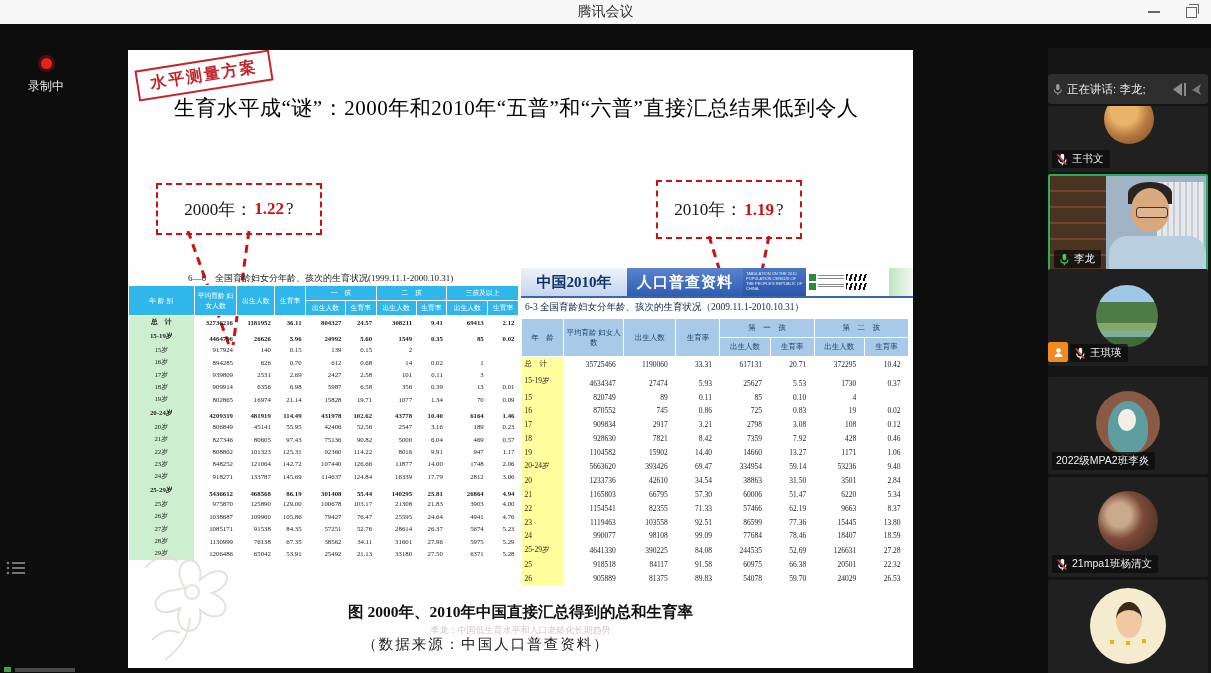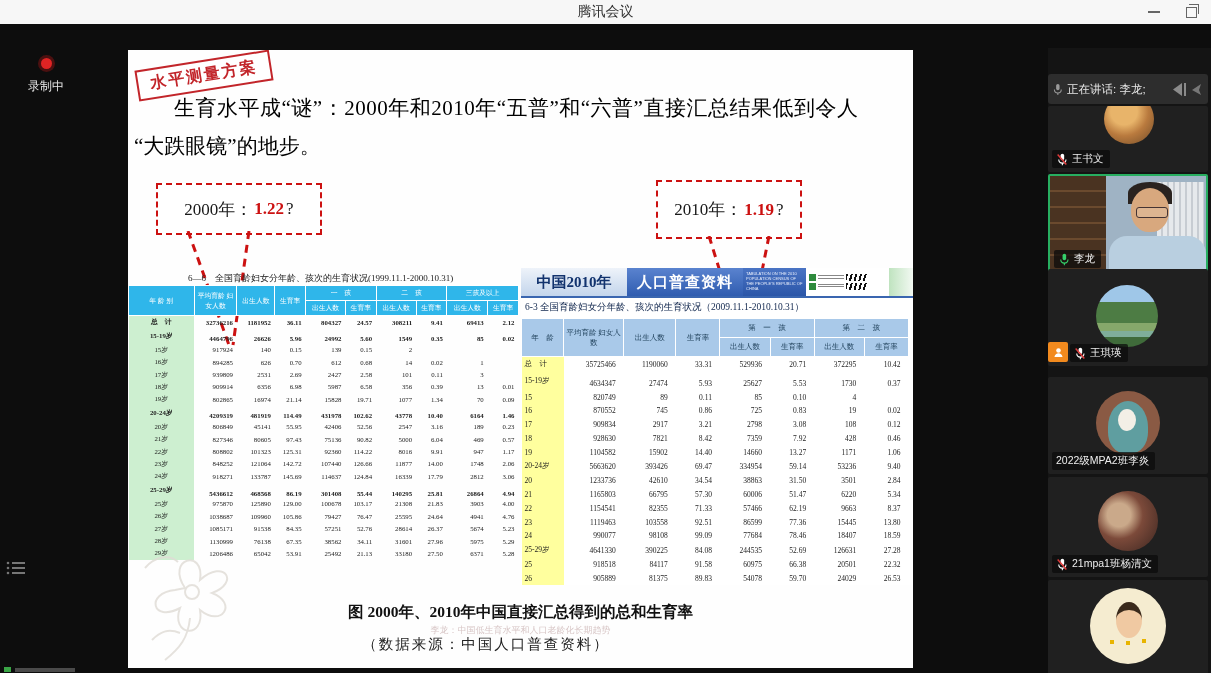--- a/index.html
+++ b/index.html
@@ -148,21 +148,20 @@
 
     <div class="taskbar-fragment">
         <i></i>
         <b></b>
       </div>
 
     <div class="slide">
 
       <div class="stamp">水平测量方案</div>
       <div class="slide-title1">生育水平成“谜”：2000年和2010年“五普”和“六普”直接汇总结果低到令人</div>
-      <div class="slide-title2">“大跌眼镜”的地步。</div>
 
       <div class="callout co1">
         <span>2000年：</span>
         <span class="v">1.22</span>
         <span>?</span>
       </div>
       <svg class="pointer" style="left:35px;top:181px;" width="110" height="122" viewBox="0 0 110 122">
         <line x1="25" y1="0" x2="66" y2="114" stroke="#cc1111" stroke-width="3" stroke-dasharray="8 6"></line>
         <line x1="86" y1="0" x2="70" y2="114" stroke="#cc1111" stroke-width="3" stroke-dasharray="8 6"></line>
       </svg>
@@ -490,21 +489,21 @@
               <th>出生人数</th>
               <th>生育率</th>
             </tr>
           </thead>
           <tbody>
               <tr>
                 <td class="lab">总　计</td>
                 <td>35725466</td>
                 <td>1190060</td>
                 <td>33.31</td>
-                <td>529936</td>
+                <td>617131</td>
                 <td>20.71</td>
                 <td>372295</td>
                 <td>10.42</td>
               </tr>
               <tr class="g">
                 <td class="lab">15-19岁</td>
                 <td>4634347</td>
                 <td>27474</td>
                 <td>5.93</td>
                 <td>25627</td>

